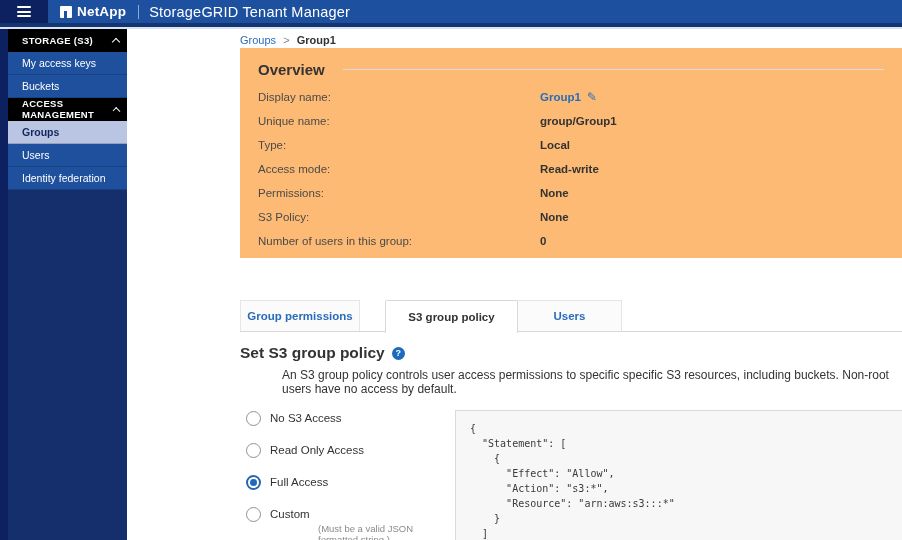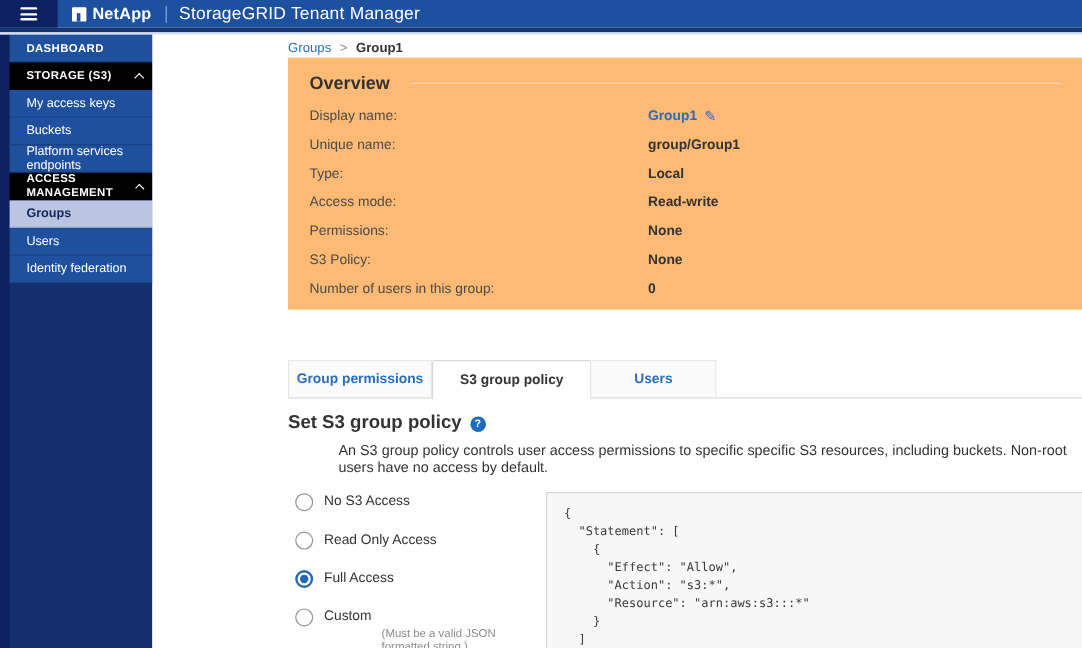--- a/index.html
+++ b/index.html
@@ -50,21 +50,21 @@
   .ov-row { display:flex; align-items:center; height:24px; padding-left:18px; font-size:11.5px; }
   .ov-label { width:282px; color:#4a4a4a; }
   .ov-value { color:#333; font-weight:bold; }
   .ov-value-link { color:#2b6cb8; font-weight:bold; text-decoration:none; cursor:pointer; }
   .pencil { color:#2b6cb8; font-size:12px; margin-left:6px; cursor:pointer; }
 
   .tabs { margin-left:113px; margin-top:42px; display:flex; height:32px; border-bottom:1px solid #d8d8d8; position:relative; }
   .tab { display:flex; align-items:center; justify-content:center; font-size:11.5px; font-weight:bold;
     color:#2b6cb8; cursor:pointer; background:#fbfbfc; border:1px solid #e6e6e6; border-bottom:none; }
   .tab.t0 { width:120px; }
-  .tab.t1 { width:133px; }
+  .tab.t1 { width:133px;margin-left:25px; }
   .tab.t2 { width:104px; border-left:none; }
   .tab.active { background:#fff; color:#333; border:1px solid #d8d8d8; border-bottom:none;
     height:33px; position:relative; z-index:2; border-radius:2px 2px 0 0; }
 
   .policy { margin-left:113px; }
   .policy-title { margin-top:12px; font-size:15.5px; color:#333; font-weight:bold; display:flex; align-items:center; }
   .help { width:13px; height:13px; border-radius:50%; background:#1c6bbd; color:#fff; font-size:9px;
     font-weight:bold; display:inline-flex; align-items:center; justify-content:center; margin-left:7px; cursor:pointer; }
   .policy-desc { margin-top:6px; font-size:12px; color:#333;margin-left:42px; }
 
@@ -103,35 +103,29 @@
     </div>
     <span class="hdr-divider"></span>
     <span class="app-title">StorageGRID Tenant Manager</span>
   </header>
   <div class="header-edge"></div>
   <div class="header-edge2"></div>
 
   <aside class="sidebar">
     <div class="rail"></div>
     <nav class="menu">
-      <div class="nav-item caps">
-        <span>DASHBOARD</span>
-      </div>
       <div class="nav-section">
         <span>STORAGE (S3)</span>
         <span class="chev-up"></span>
       </div>
       <div class="nav-item">
         <span>My access keys</span>
       </div>
       <div class="nav-item">
         <span>Buckets</span>
-      </div>
-      <div class="nav-item">
-        <span>Platform services endpoints</span>
       </div>
       <div class="nav-section">
         <span>ACCESS MANAGEMENT</span>
         <span class="chev-up"></span>
       </div>
       <div class="nav-item selected">
         <span>Groups</span>
       </div>
       <div class="nav-item">
         <span>Users</span>

